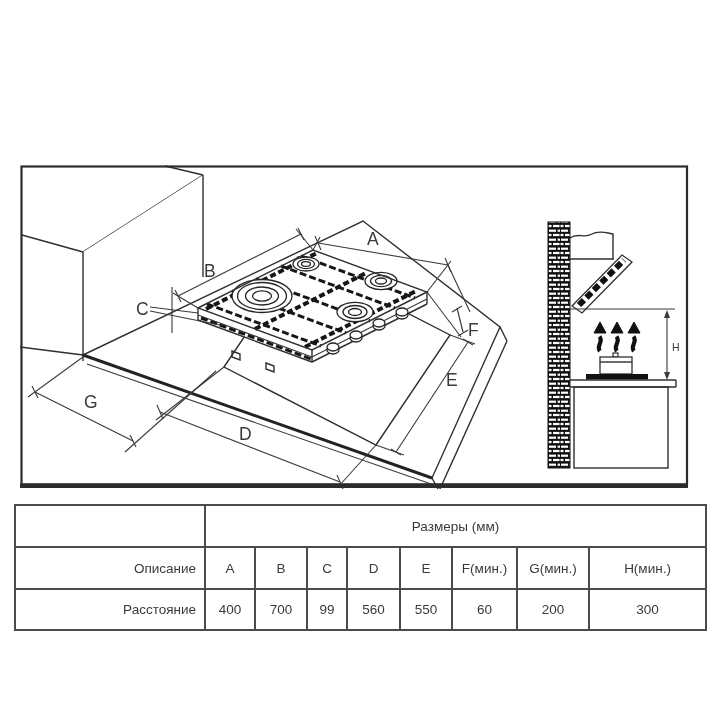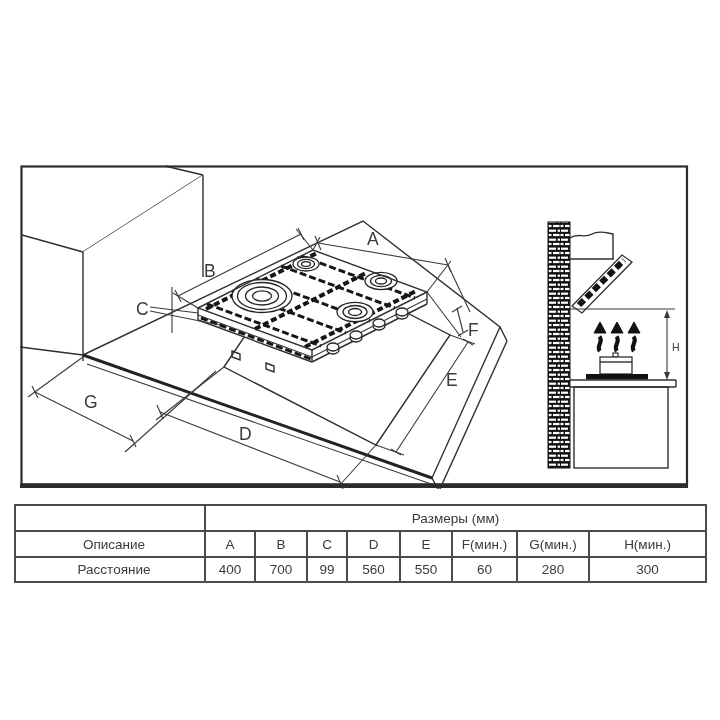--- a/index.html
+++ b/index.html
@@ -11,24 +11,24 @@
   svg .thick{stroke:#222;stroke-width:3;fill:none;}
   svg .wht{fill:#ffffff;}
   svg .grate{stroke:#161616;stroke-width:3;fill:none;stroke-dasharray:7 3;}
   svg .rail{stroke:#161616;stroke-width:4;fill:none;stroke-dasharray:6 3;}
   svg .burn{fill:#ffffff;stroke:#242424;stroke-width:1.3;}
   svg text.dim{font-family:"Liberation Sans",sans-serif;font-size:17.5px;fill:#3a3a3a;}
   svg text.dimsm{font-family:"Liberation Sans",sans-serif;font-size:10.5px;fill:#3a3a3a;}
   #specs{position:absolute;left:14px;top:504px;}
   table{border-collapse:collapse;table-layout:fixed;width:691px;}
   td{border:2px solid #4b4b4b;font-size:13.5px;color:#3a3a3a;text-align:center;
-     padding:0;height:23px;overflow:hidden;white-space:nowrap;margin-top:40px;}
+     padding:8px;height:23px;overflow:hidden;white-space:nowrap;margin-top:40px;}
   tr.r1 td{height:24px;}
   tr.r2 td{height:24px;}
-  td.c-left{text-align:center;padding-left:8px;}
+  td.c-left{text-align:right;padding-left:8px;}
 </style>
 </head>
 <body>
 
 <div id="page">
 
   <div id="drawing">
   <svg width="670" height="324" viewBox="0 0 670 324">
     <defs>
       <pattern id="brick" width="12" height="9" patternUnits="userSpaceOnUse">
@@ -254,20 +254,20 @@
           <td>H(мин.)</td>
         </tr>
         <tr class="r3">
           <td class="c-left">Расстояние</td>
           <td>400</td>
           <td>700</td>
           <td>99</td>
           <td>560</td>
           <td>550</td>
           <td>60</td>
-          <td>280</td>
+          <td>200</td>
           <td>300</td>
         </tr>
       </tbody>
     </table>
   </div>
 
 </div>
 
 </body></html>

